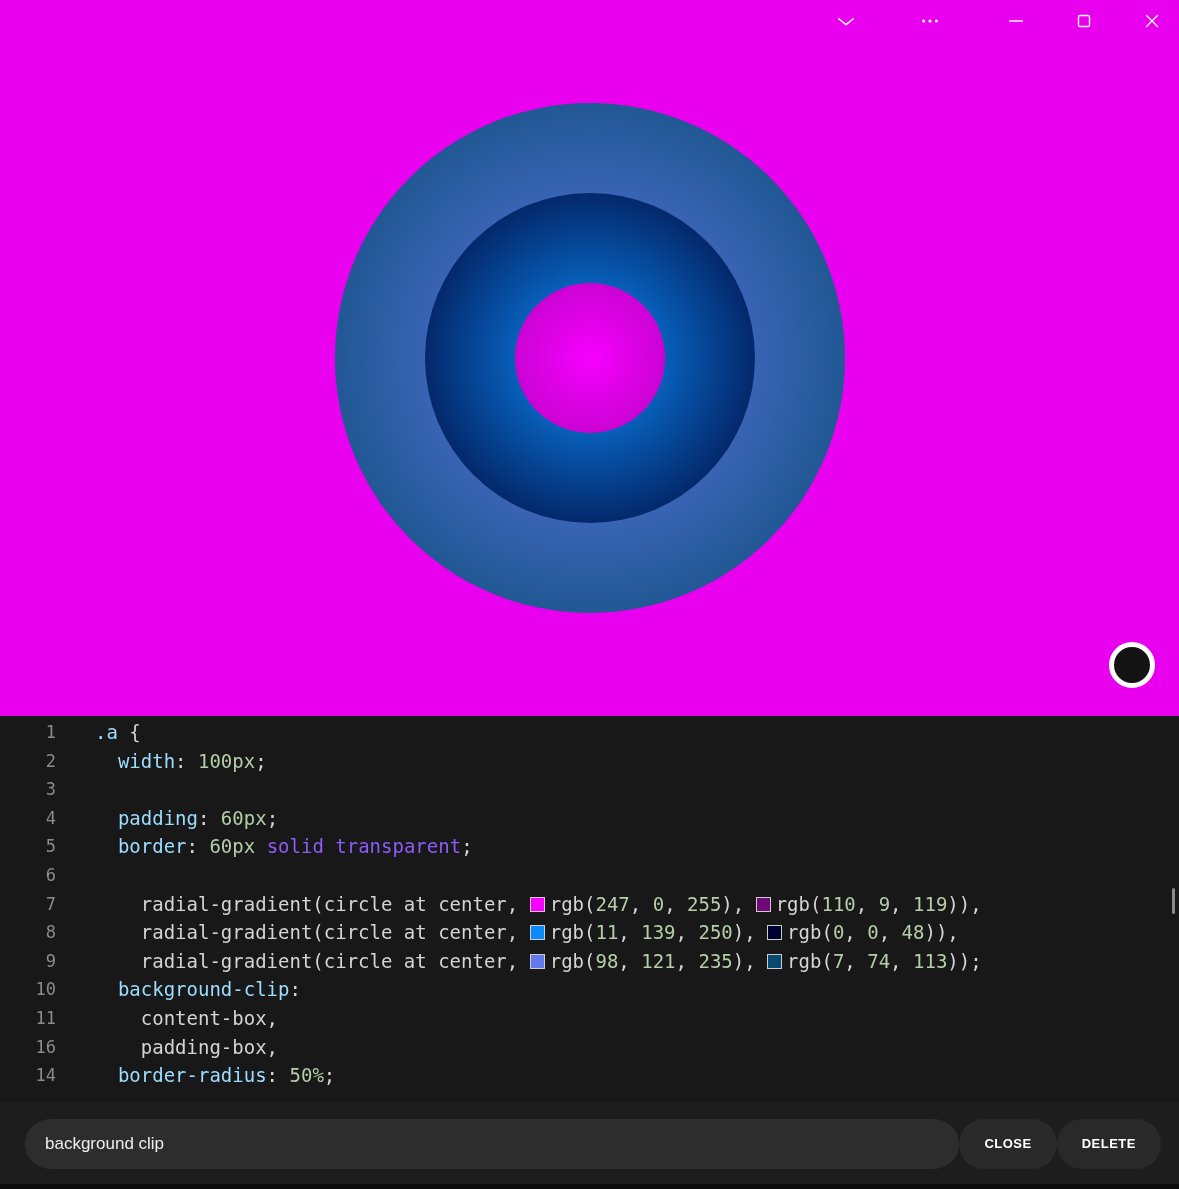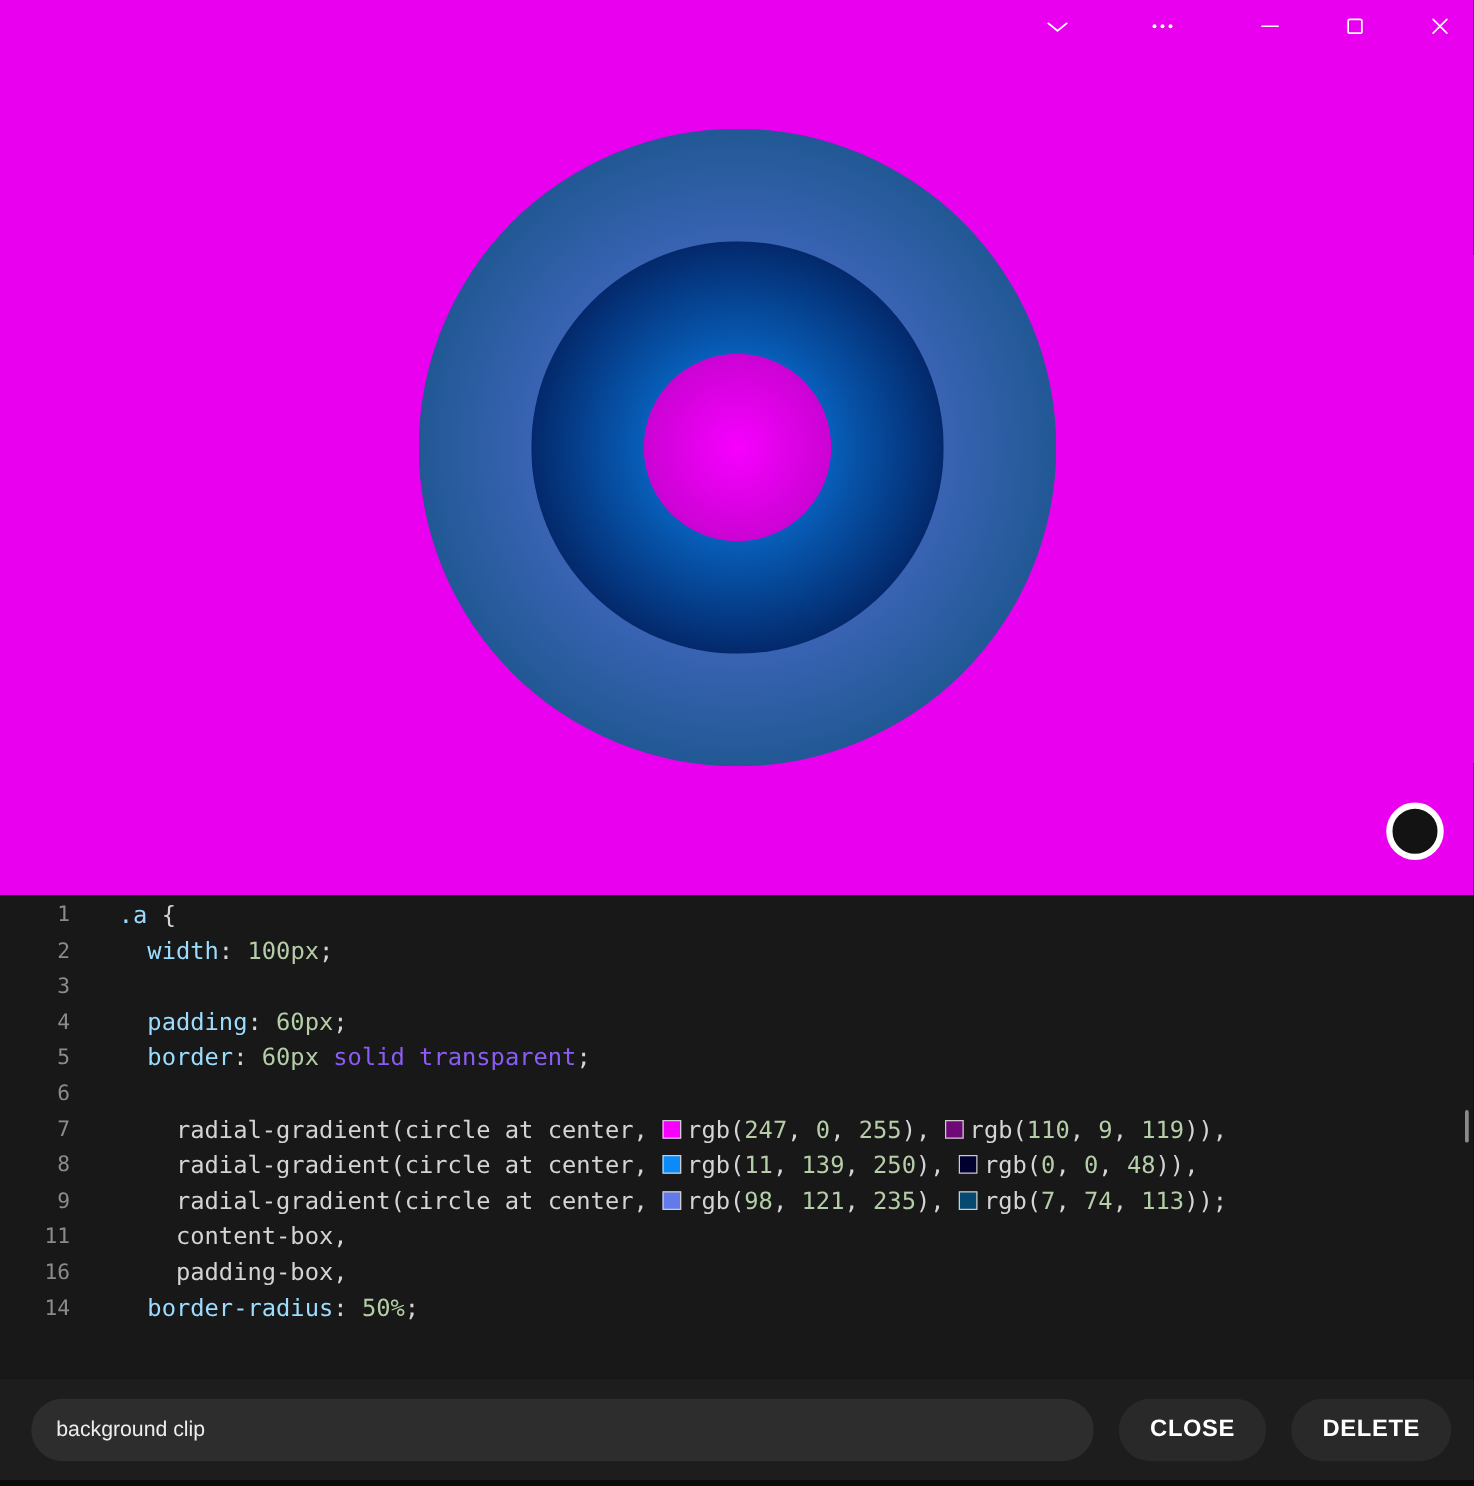--- a/index.html
+++ b/index.html
@@ -34,23 +34,23 @@
   .line-code { margin-left:39px; color:#D4D4D4; }
   .tok-sel  { color:#9CDCFE; }
   .tok-prop { color:#9CDCFE; }
   .tok-num  { color:#B5CEA8; }
   .tok-kw   { color:#8b5cf6; }
   .tok-plain{ color:#D4D4D4; }
   .swatch { display:inline-block; width:15px; height:15px; border:1px solid #CCCCCC; box-sizing:border-box; margin-right:5px; vertical-align:-1px; }
   .scroll-thumb { position:absolute; right:4px; top:172px; width:3px; height:26px; background:#8A8A8A; border-radius:2px; cursor:pointer; }
 
   
-  .footer { height:86px; flex:none; background:#1D1D1D; display:flex; align-items:center; gap:20px; padding:0 18px 0 25px; box-sizing:border-box; border-bottom:5px solid #0B0B0B; }
+  .footer { height:86px; flex:none; background:#1D1D1D; display:flex; align-items:center; padding:0 18px 0 25px; box-sizing:border-box; border-bottom:5px solid #0B0B0B; }
   .search-input { flex:1; height:50px; border-radius:25px; background:#2D2D2D; border:none; outline:none; color:#EDEDED; font-size:17px; padding:0 20px; font-family:"Liberation Sans", sans-serif; }
-  .pill-btn { height:50px; border-radius:25px; background:#292929; color:#FFFFFF; border:none; font-size:19px; font-weight:700; letter-spacing:0.5px; padding:0 25px; cursor:pointer; flex:none; font-family:"Liberation Sans", sans-serif; }
+  .pill-btn { height:50px; border-radius:25px; background:#292929; color:#FFFFFF; border:none; font-size:13px; font-weight:700; letter-spacing:0.5px; padding:0 25px; cursor:pointer; flex:none; font-family:"Liberation Sans", sans-serif; }
 </style>
 </head>
 <body>
 
 <div class="app">
 
   <div class="preview" style="background: rgb(233, 0, 238);">
     <div class="window-controls">
       <div class="wc">
         <svg width="22" height="22" viewBox="0 0 24 24" fill="none" stroke="#ffffff" stroke-width="1.6" stroke-linecap="round" stroke-linejoin="round">
@@ -90,20 +90,21 @@
     <div>
         <div class="code-line"><span class="line-num">1</span><span class="line-code"><span class="tok-sel">.a</span><span class="tok-plain"> {</span></span></div>
         <div class="code-line"><span class="line-num">2</span><span class="line-code"><span class="tok-plain">  </span><span class="tok-prop">width</span><span class="tok-plain">: </span><span class="tok-num">100px</span><span class="tok-plain">;</span></span></div>
         <div class="code-line"><span class="line-num">3</span></div>
         <div class="code-line"><span class="line-num">4</span><span class="line-code"><span class="tok-plain">  </span><span class="tok-prop">padding</span><span class="tok-plain">: </span><span class="tok-num">60px</span><span class="tok-plain">;</span></span></div>
         <div class="code-line"><span class="line-num">5</span><span class="line-code"><span class="tok-plain">  </span><span class="tok-prop">border</span><span class="tok-plain">: </span><span class="tok-num">60px</span><span class="tok-plain"> </span><span class="tok-kw">solid</span><span class="tok-plain"> </span><span class="tok-kw">transparent</span><span class="tok-plain">;</span></span></div>
         <div class="code-line"><span class="line-num">6</span></div>
         <div class="code-line"><span class="line-num">7</span><span class="line-code"><span class="tok-plain">    radial-gradient(circle at center, </span><span class="swatch" style="background: rgb(247, 0, 255);"></span><span class="tok-plain">rgb(</span><span class="tok-num">247</span><span class="tok-plain">, </span><span class="tok-num">0</span><span class="tok-plain">, </span><span class="tok-num">255</span><span class="tok-plain">), </span><span class="swatch" style="background: rgb(110, 9, 119);"></span><span class="tok-plain">rgb(</span><span class="tok-num">110</span><span class="tok-plain">, </span><span class="tok-num">9</span><span class="tok-plain">, </span><span class="tok-num">119</span><span class="tok-plain">)),</span></span></div>
         <div class="code-line"><span class="line-num">8</span><span class="line-code"><span class="tok-plain">    radial-gradient(circle at center, </span><span class="swatch" style="background: rgb(11, 139, 250);"></span><span class="tok-plain">rgb(</span><span class="tok-num">11</span><span class="tok-plain">, </span><span class="tok-num">139</span><span class="tok-plain">, </span><span class="tok-num">250</span><span class="tok-plain">), </span><span class="swatch" style="background: rgb(0, 0, 48);"></span><span class="tok-plain">rgb(</span><span class="tok-num">0</span><span class="tok-plain">, </span><span class="tok-num">0</span><span class="tok-plain">, </span><span class="tok-num">48</span><span class="tok-plain">)),</span></span></div>
         <div class="code-line"><span class="line-num">9</span><span class="line-code"><span class="tok-plain">    radial-gradient(circle at center, </span><span class="swatch" style="background: rgb(98, 122, 235);"></span><span class="tok-plain">rgb(</span><span class="tok-num">98</span><span class="tok-plain">, </span><span class="tok-num">121</span><span class="tok-plain">, </span><span class="tok-num">235</span><span class="tok-plain">), </span><span class="swatch" style="background: rgb(7, 74, 113);"></span><span class="tok-plain">rgb(</span><span class="tok-num">7</span><span class="tok-plain">, </span><span class="tok-num">74</span><span class="tok-plain">, </span><span class="tok-num">113</span><span class="tok-plain">));</span></span></div>
+        <div class="code-line"><span class="line-num">10</span><span class="line-code"><span class="tok-plain">  </span><span class="tok-prop">background-clip</span><span class="tok-plain">:</span></span></div>
         <div class="code-line"><span class="line-num">11</span><span class="line-code"><span class="tok-plain">    content-box,</span></span></div>
         <div class="code-line"><span class="line-num">16</span><span class="line-code"><span class="tok-plain">    padding-box,</span></span></div>
         <div class="code-line"><span class="line-num">14</span><span class="line-code"><span class="tok-plain">  </span><span class="tok-prop">border-radius</span><span class="tok-plain">: </span><span class="tok-num">50%</span><span class="tok-plain">;</span></span></div>
       </div>
     <div class="scroll-thumb"></div>
   </div>
 
   <div class="footer">
     <input class="search-input" type="text" value="background clip" style="">
     <button class="pill-btn">CLOSE</button>

